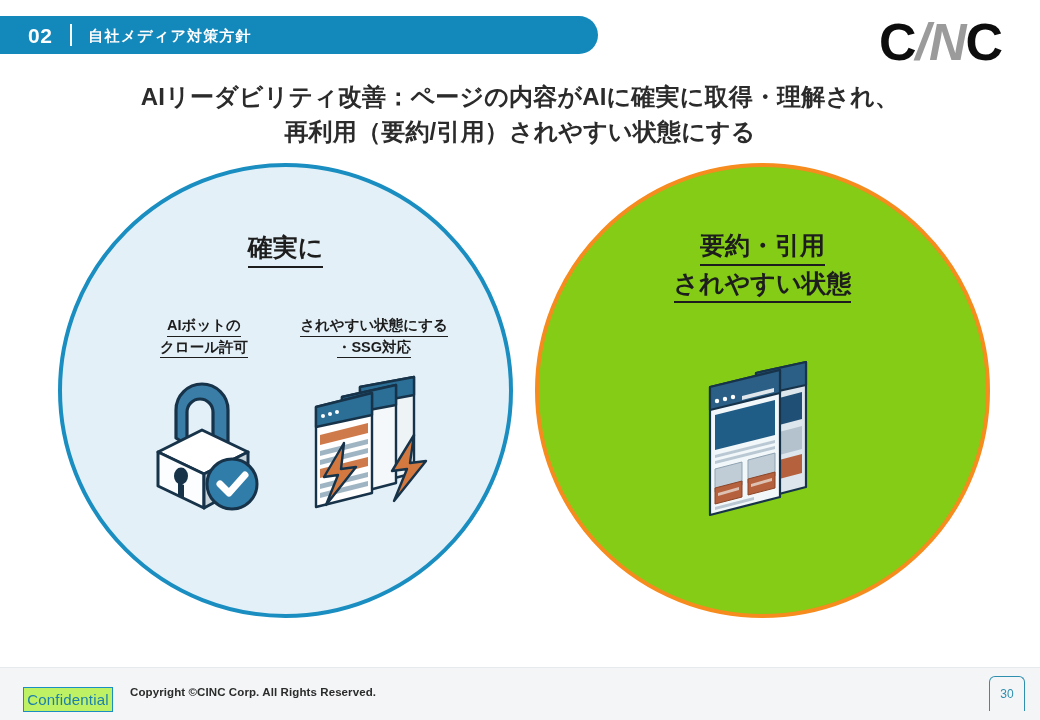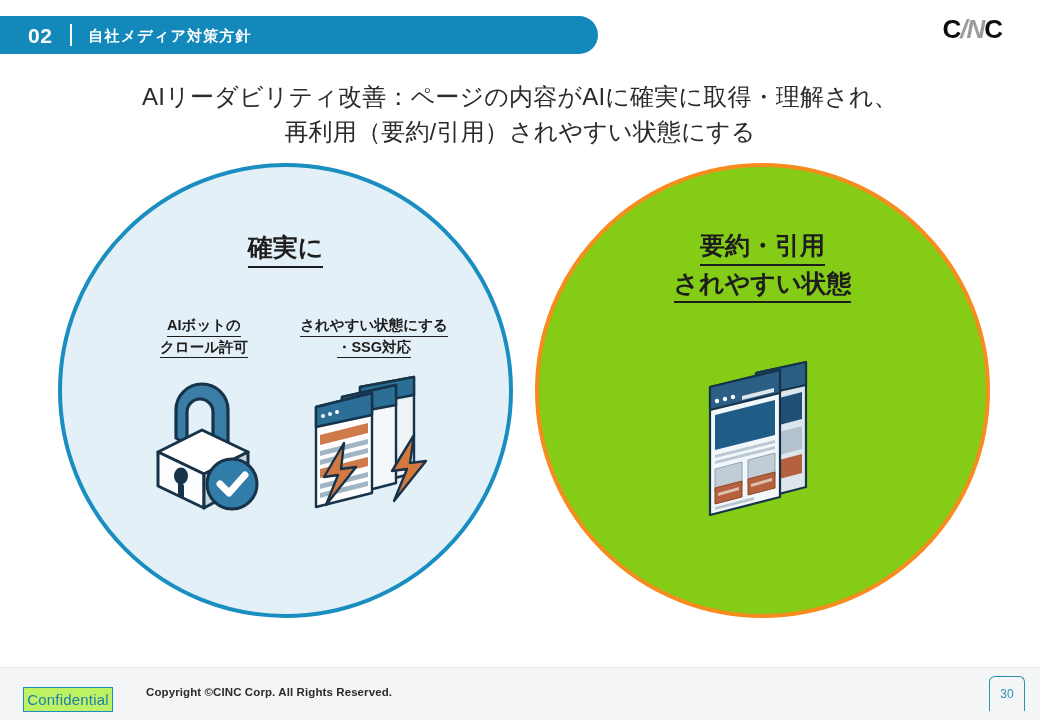--- a/index.html
+++ b/index.html
@@ -55,39 +55,39 @@
     font-size: 15px;
     font-weight: bold;
     letter-spacing: 1.2px;
     line-height: 1;
   }
 
   .logo {
     position: absolute;
     right: 38px;
     top: 16px;
-    font-size: 26px;
+    font-size: 52px;
     font-weight: bold;
     line-height: 1;
     letter-spacing: -1px;
     font-family: "Liberation Sans", "DejaVu Sans", sans-serif;
     user-select: none;
   }
   .logo .c { color: #0d0d0d; }
   .logo .mid { color: #9b9b9b; font-style: italic; }
 
   
   .slide-title {
     position: absolute;
     left: 60px;
     top: 80px;
     width: 920px;
     text-align: center;
     font-size: 24px;
-    font-weight: normal;
+    font-weight: bold;
     line-height: 1.45;
     color: #2b2b2b;
     letter-spacing: 0.2px;
   }
   .slide-title .l2 { display: block; }
 
   
   .circle {
     position: absolute;
     border-radius: 50%;
@@ -179,21 +179,20 @@
     margin-top: 6px;
   }
   .copyright {
     position: absolute;
     left: 130px;
     top: 18px;
     font-size: 11.5px;
     font-weight: bold;
     color: #2b2b2b;
     letter-spacing: 0.1px;
-    margin-left: 16px;
   }
   .page-badge {
     position: absolute;
     right: 15px;
     top: 8px;
     width: 34px;
     height: 34px;
     border: 1.5px solid #2f8fae;
     border-bottom: none;
     border-radius: 6px 6px 0 0;

